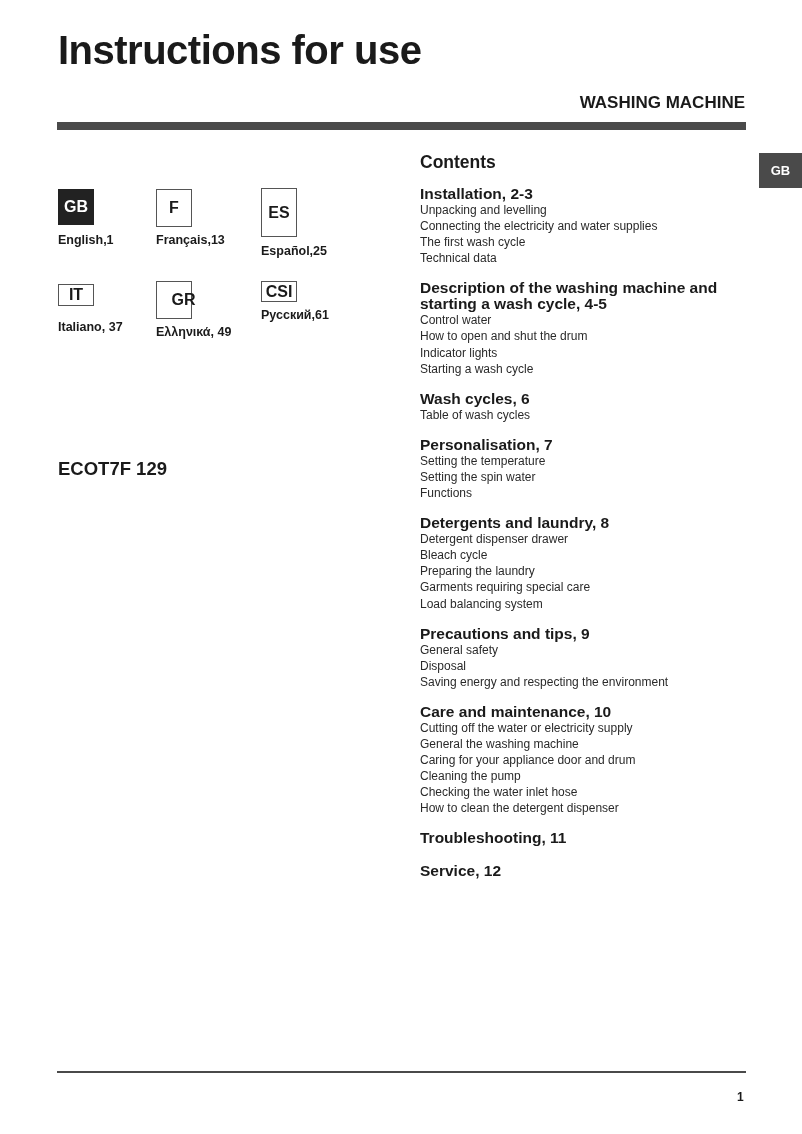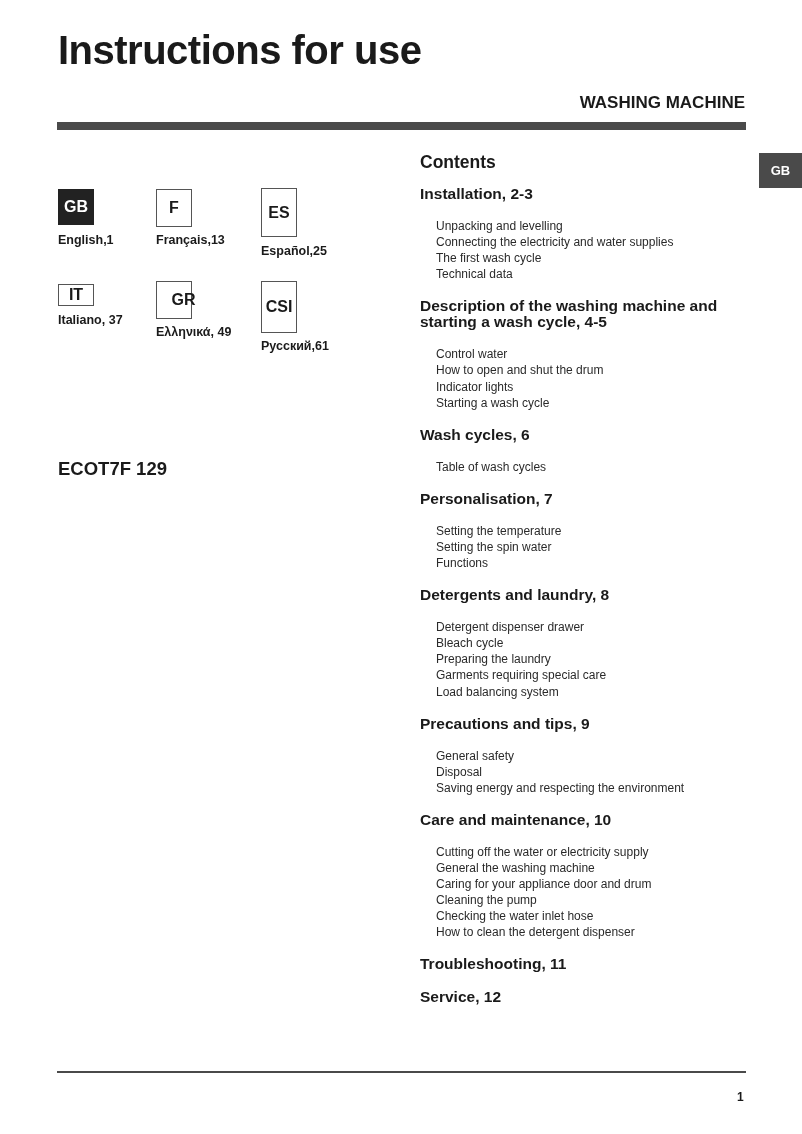--- a/index.html
+++ b/index.html
@@ -17,21 +17,21 @@
   .lang-box { width: 36px; height: 36px; border: 1.5px solid #555; box-sizing: border-box;
               display: flex; align-items: center; justify-content: center; font-weight: bold;
               font-size: 16px; color: #1a1a1a; background: #fff; }
   .lang-box.active { background: #222; color: #fff; border-color: #222; }
   .lang-label { font-size: 12.5px; font-weight: bold; margin-top: 8px; white-space: nowrap; }
   .model { position: absolute; left: 58px; top: 458px; font-size: 18.5px; font-weight: bold; margin: 0; line-height: 22px; }
   .contents { position: absolute; left: 420px; top: 151px; width: 330px; }
   .contents h2 { font-size: 17.5px; font-weight: bold; margin: 0 0 13px 0; line-height: 22px; }
   .section { margin-bottom: 14px; }
   .section h3 { font-size: 15.5px; font-weight: bold; margin: 0; line-height: 16px; }
-  .section ul { list-style: none; padding: 0; margin: 16px; }
+  .section ul { list-style: none; padding: 0; margin: 0; }
   .section li { font-size: 12px; line-height: 16.1px; color: #2a2a2a; }
   .bottom-rule { position: absolute; left: 57px; top: 1071px; width: 689px; height: 2px; background: #4a4a4a; }
   .page-num { position: absolute; left: 737px; top: 1090px; font-size: 12px; font-weight: bold; }
 </style>
 </head>
 <body>
 
 <h1 class="title">Instructions for use</h1>
 <div class="subtitle">WASHING MACHINE</div>
 <div class="top-rule"></div>
@@ -44,28 +44,28 @@
 <div class="lang" style="left:156px; top:189px;">
   <div class="lang-box" style="height:38px;">F</div>
   <div class="lang-label" style="margin-top:6px;">Français,13</div>
 </div>
 <div class="lang" style="left:261px; top:188px;">
   <div class="lang-box" style="height:49px;">ES</div>
   <div class="lang-label" style="margin-top:7px;">Español,25</div>
 </div>
 <div class="lang" style="left:58px; top:284px;">
   <div class="lang-box" style="height:22px;">IT</div>
-  <div class="lang-label" style="margin-top:7px;">Italiano, 37</div>
+  <div class="lang-label" style="margin-top:14px;">Italiano, 37</div>
 </div>
 <div class="lang" style="left:156px; top:281px;">
   <div class="lang-box" style="height:38px;padding-left:19px;">GR</div>
   <div class="lang-label" style="margin-top:6px;">Ελληνικά, 49</div>
 </div>
 <div class="lang" style="left:261px; top:281px;">
-  <div class="lang-box" style="height:52px;">CSI</div>
+  <div class="lang-box" style="height:21px;">CSI</div>
   <div class="lang-label" style="margin-top:6px;">Русский,61</div>
 </div>
 
 <div class="model">ECOT7F 129</div>
 
 <div class="contents">
   <h2>Contents</h2>
 
   <div class="section">
     <h3>Installation, 2-3</h3>

